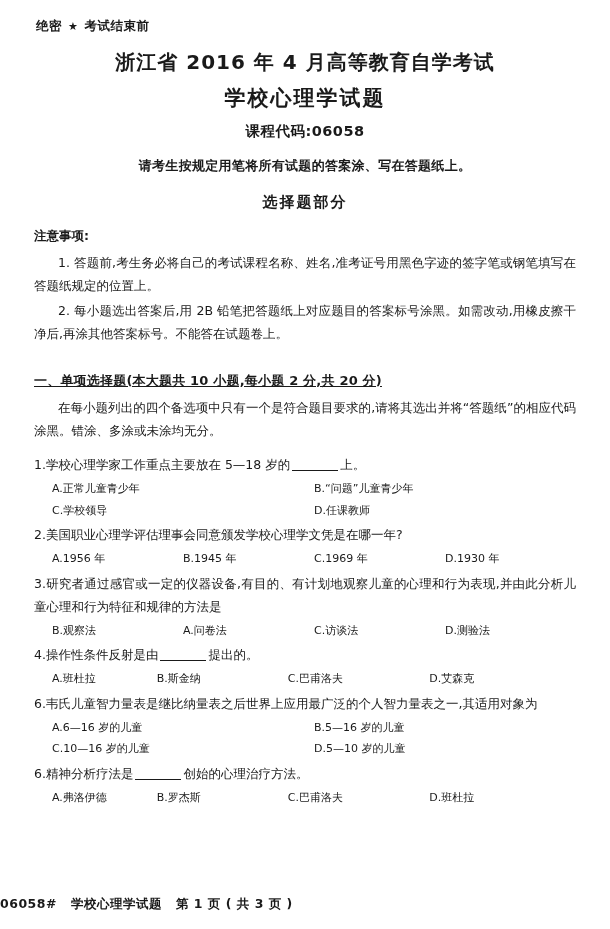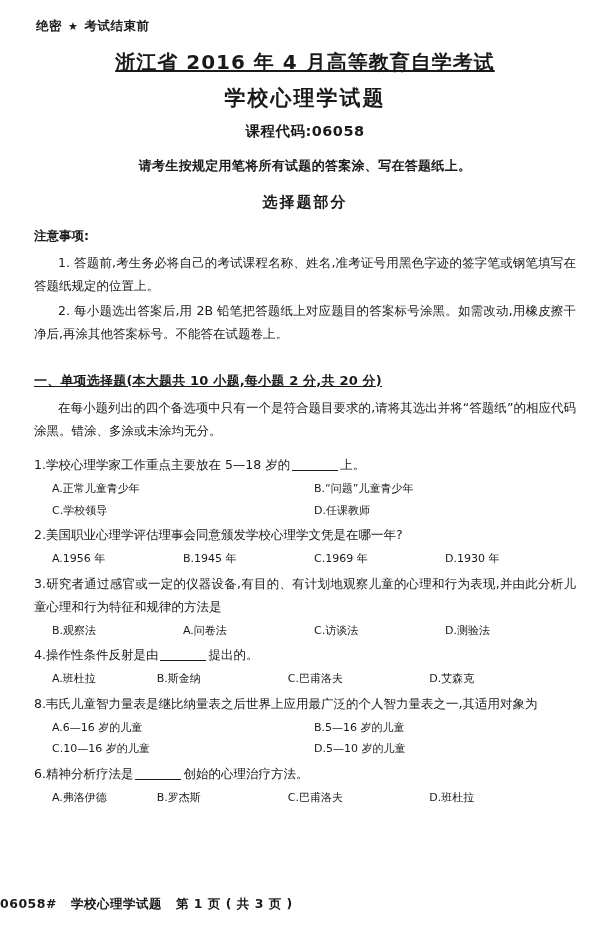--- a/index.html
+++ b/index.html
@@ -31,21 +31,20 @@
   .secret-line .star {
     margin: 0 6px;
     font-size: 11px;
   }
   .title-main {
     text-align: center;
     font-size: 20px;
     font-weight: bold;
     letter-spacing: 1px;
     margin: 4px 0 8px 0;
-    text-decoration: underline;
   }
   .title-sub {
     text-align: center;
     font-size: 21px;
     font-weight: bold;
     letter-spacing: 2px;
     margin: 6px 0 10px 0;
   }
   .course-code {
     text-align: center;
@@ -207,21 +206,21 @@
     <span class="stem"><span>4.操作性条件反射是由</span><span class="blank"></span><span>提出的。</span></span>
   </div>
   <div class="options four-col wide">
     <span class="opt">A.班杜拉</span>
     <span class="opt">B.斯金纳</span>
     <span class="opt">C.巴甫洛夫</span>
     <span class="opt">D.艾森克</span>
   </div>
 
   <div class="question">
-    <span class="stem">8.韦氏儿童智力量表是继比纳量表之后世界上应用最广泛的个人智力量表之一,其适用对象为</span>
+    <span class="stem">6.韦氏儿童智力量表是继比纳量表之后世界上应用最广泛的个人智力量表之一,其适用对象为</span>
   </div>
   <div class="options two-col">
     <span class="opt">A.6—16 岁的儿童</span>
     <span class="opt">B.5—16 岁的儿童</span>
     <span class="opt">C.10—16 岁的儿童</span>
     <span class="opt">D.5—10 岁的儿童</span>
   </div>
 
   <div class="question">
     <span class="stem"><span>6.精神分析疗法是</span><span class="blank"></span><span>创始的心理治疗方法。</span></span>

